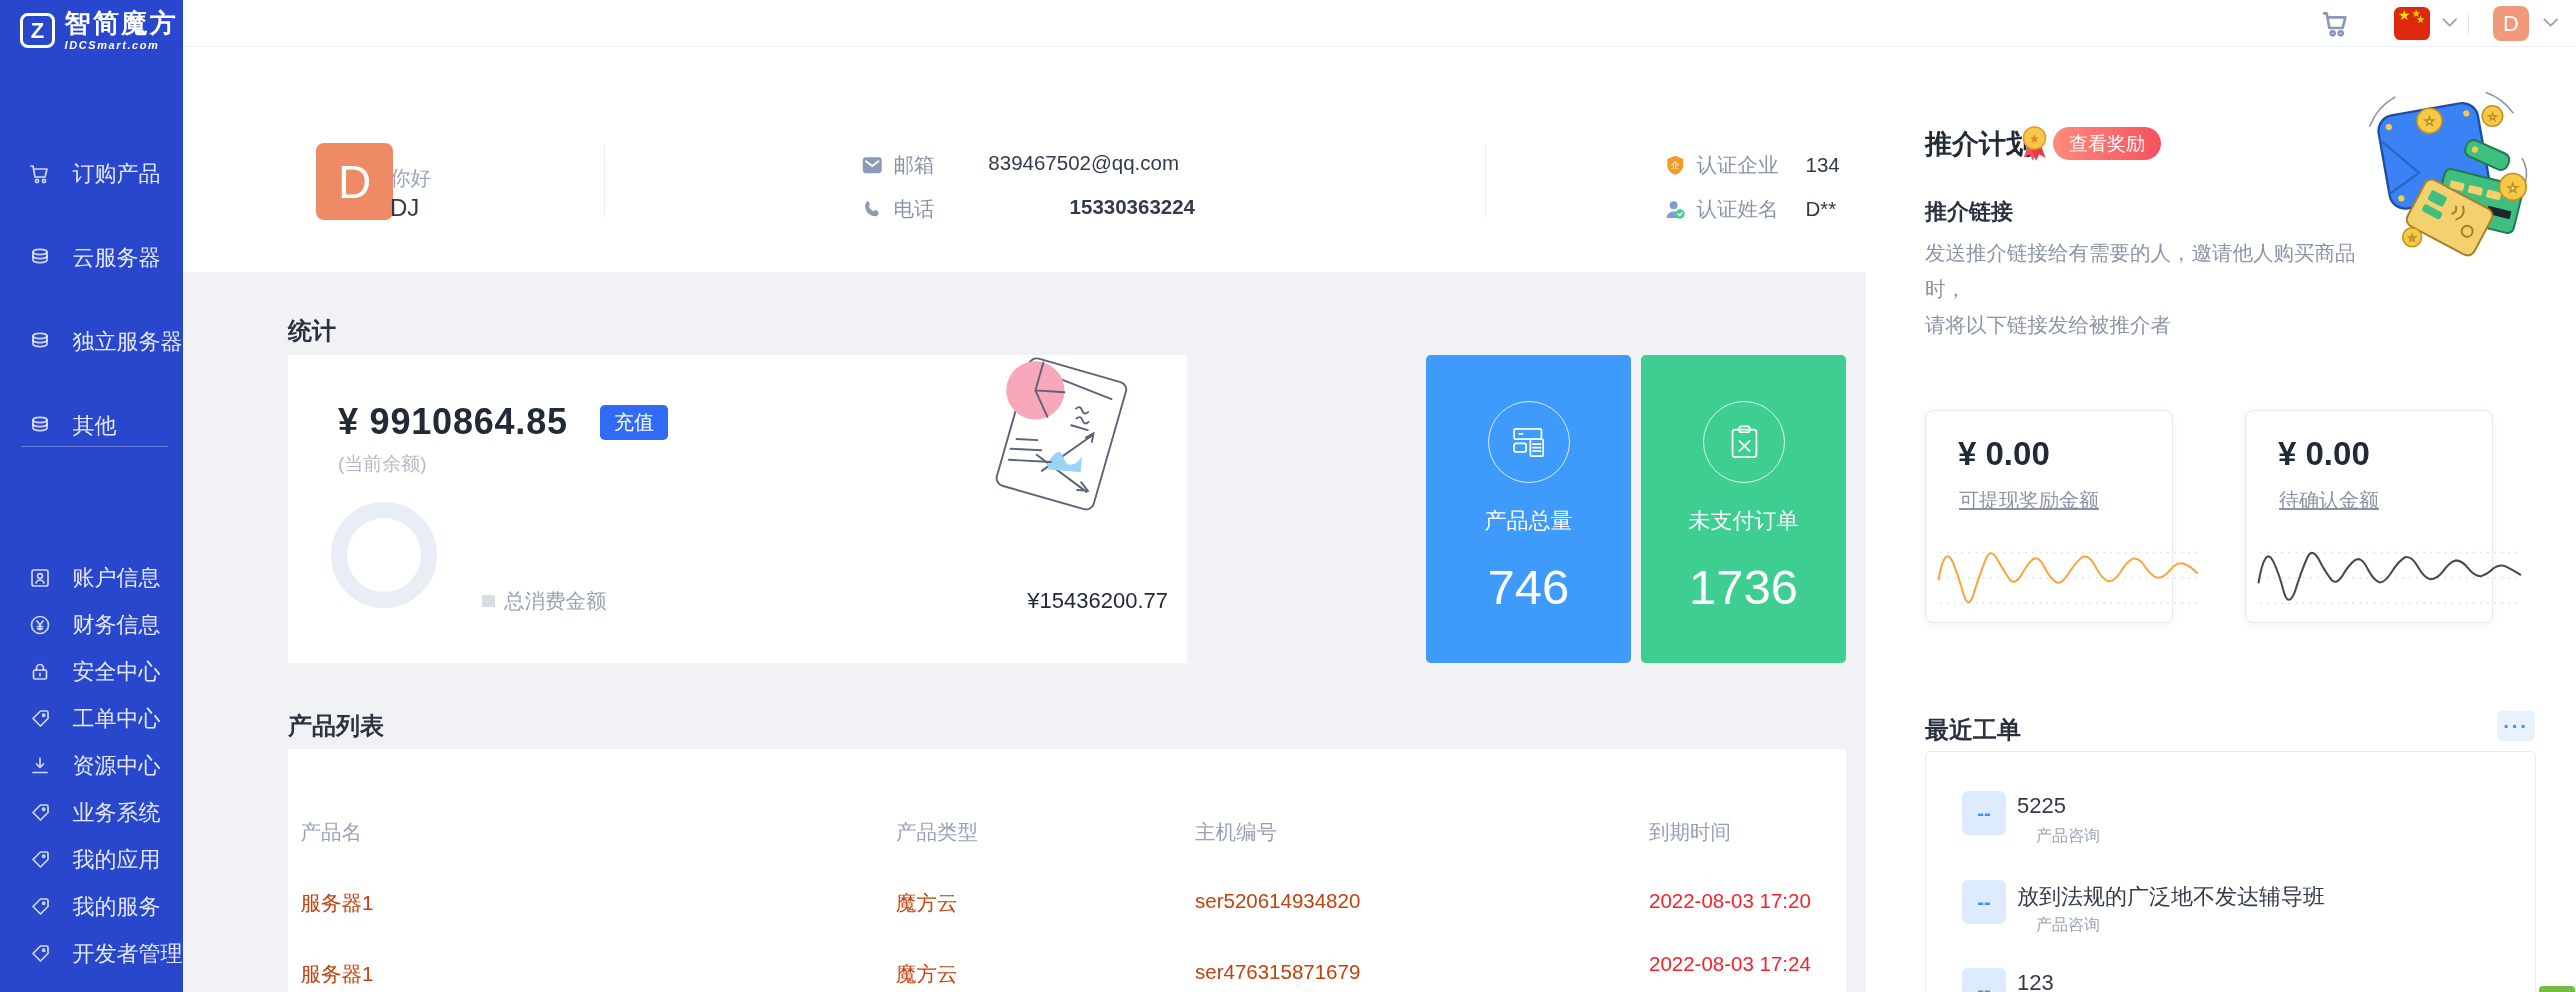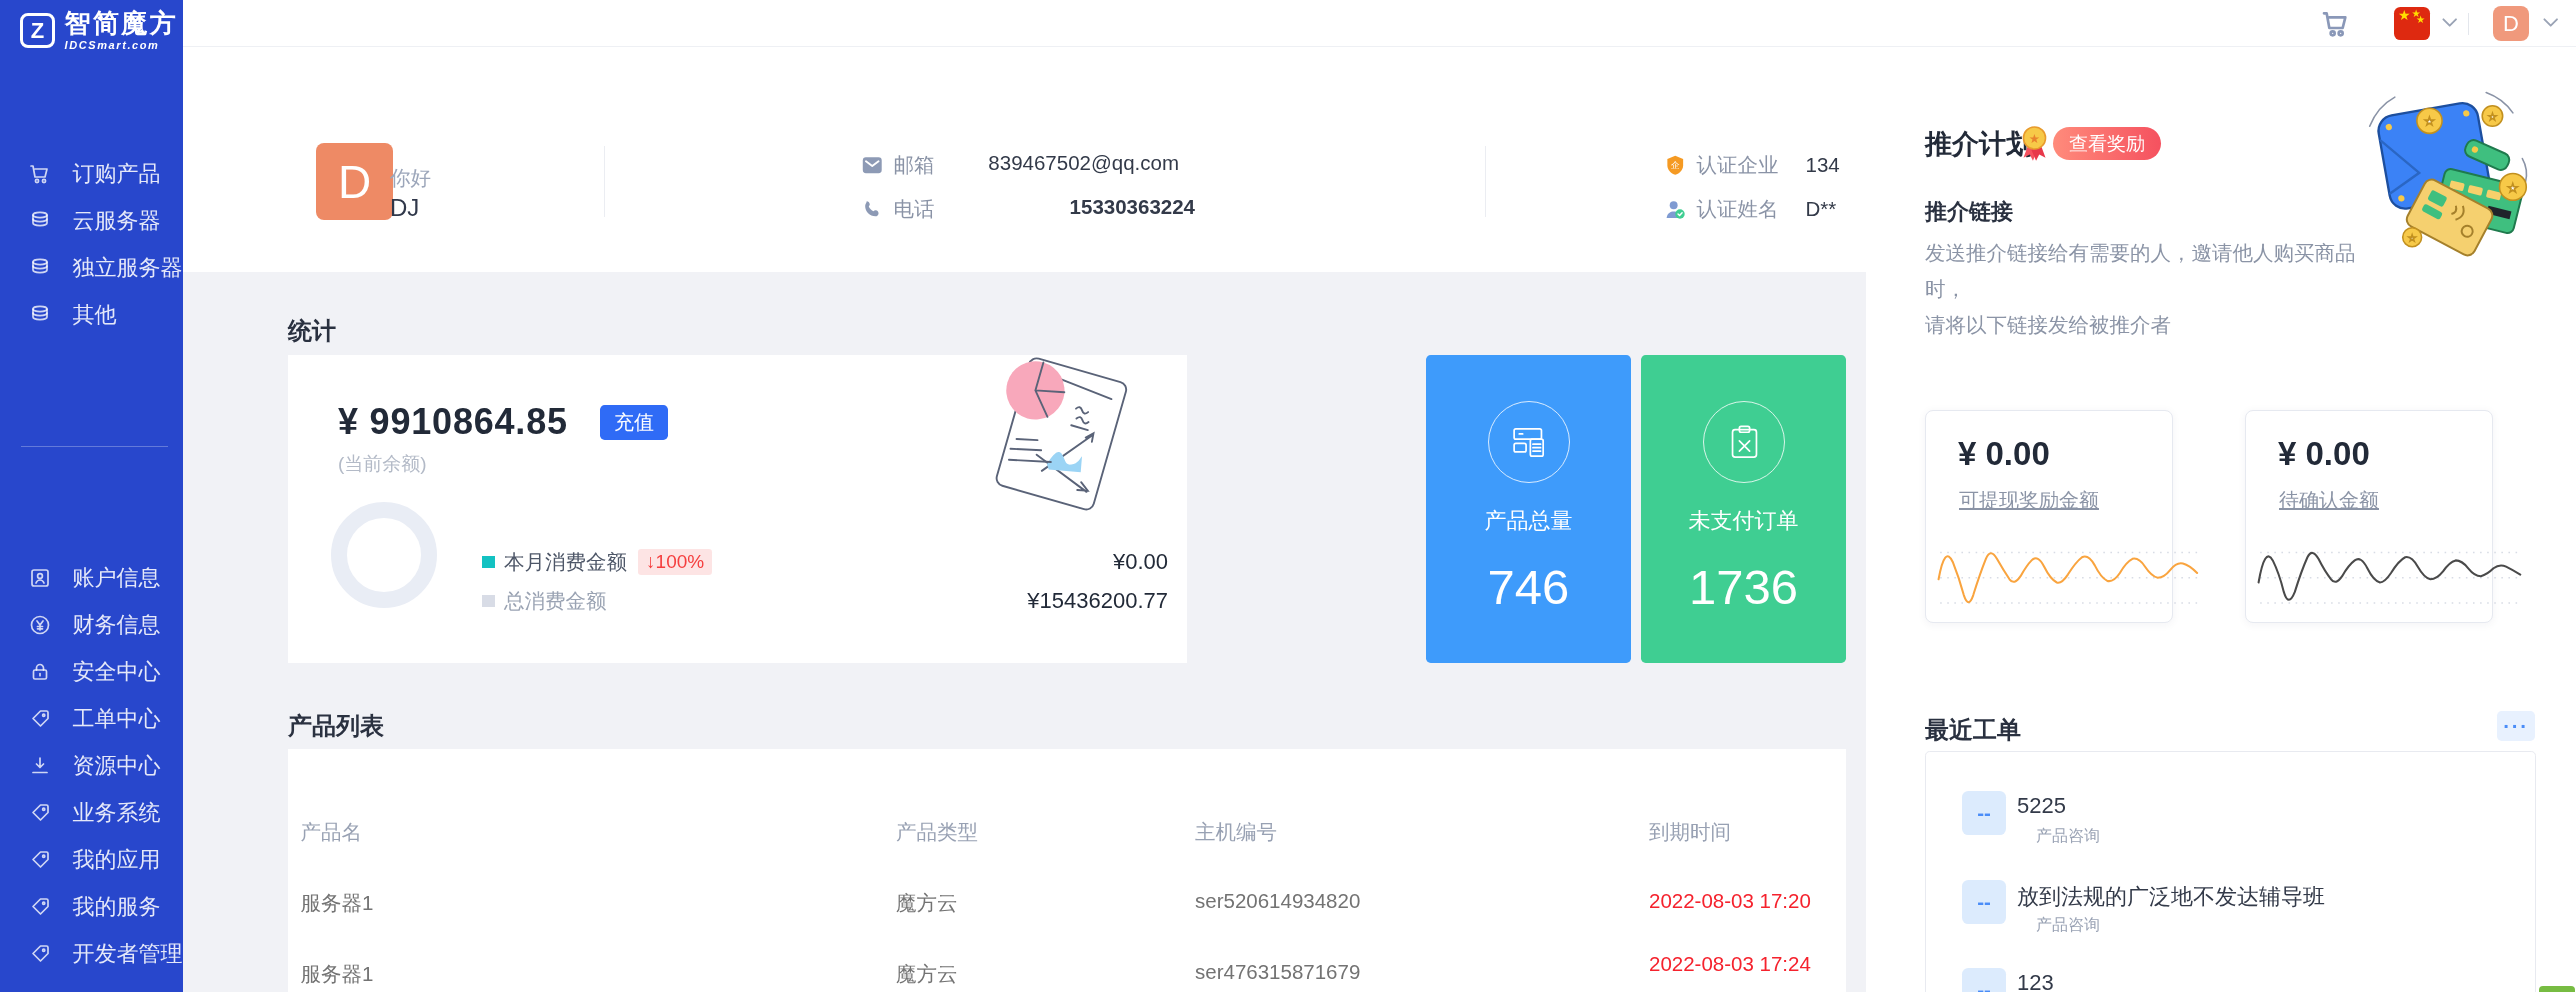--- a/index.html
+++ b/index.html
@@ -9,21 +9,21 @@
 
   
   .sidebar { position:absolute; left:0; top:0; width:183px; height:993px; background:#2847cc; z-index:5; }
   .logo { position:absolute; left:20px; top:10.3px; display:flex; align-items:center; gap:9.5px; }
   .logo-glyph { width:35px; height:35px; border:3.2px solid #fff; border-radius:8px; display:flex; align-items:center; justify-content:center;
     color:#fff; font-size:22px; font-weight:bold; }
   .logo-text { display:flex; flex-direction:column; }
   .logo-brand { color:#fff; font-size:26px; font-weight:bold; letter-spacing:2.4px; line-height:27px; }
   .logo-domain { color:#fff; font-size:11px; font-weight:bold; font-style:italic; letter-spacing:1.6px; margin-top:1.6px; }
   .menu-group { position:absolute; left:0; width:183px; display:flex; flex-direction:column; }
-  .menu-group.g1 { top:150px; }
+  .menu-group.g1 { top:150px;gap:37px; }
   .menu-group.g2 { top:554px; }
   .menu-item { height:47px; display:flex; align-items:center; padding-left:28px; gap:20.5px; cursor:pointer; }
   .menu-item svg { width:24px; height:24px; stroke:rgba(255,255,255,.78); fill:none; stroke-width:1.7; stroke-linecap:round; stroke-linejoin:round; flex:0 0 auto; }
   .menu-item span { color:rgba(255,255,255,.88); font-size:22px; white-space:nowrap; }
   .side-divider { position:absolute; left:21px; top:446px; width:147px; height:0.8px; background:rgba(255,255,255,.28); }
 
   
   .header { position:absolute; left:183px; top:0; width:2393px; height:47px; background:#fff; border-bottom:0.8px solid #eef0f4; z-index:4; }
   .hdr-cart { position:absolute; left:2137px; top:8px; width:32px; height:32px; cursor:pointer; }
   .hdr-cart svg { width:32px; height:32px; stroke:#8a98b8; fill:none; stroke-width:2; stroke-linecap:round; stroke-linejoin:round; }
@@ -76,21 +76,21 @@
   .metric-card.green  { left:1458px; background:#3fce92; }
   .metric-circle { position:absolute; left:62px; top:46px; width:82px; height:82px; border:1.6px solid rgba(255,255,255,.8); border-radius:50%;
     display:flex; align-items:center; justify-content:center; }
   .metric-circle svg { width:41px; height:41px; stroke:#fff; fill:none; stroke-width:2; stroke-linecap:round; stroke-linejoin:round; }
   .metric-label { position:absolute; left:0; top:151px; width:100%; text-align:center; font-size:22px; }
   .metric-value { position:absolute; left:0; top:204px; width:100%; text-align:center; font-size:49px; font-weight:500; }
 
   .products-card { position:absolute; left:105px; top:702px; width:1558px; height:284px; background:#fff; overflow:hidden; }
   .tbl-cell { position:absolute; font-size:20.5px; white-space:nowrap; }
   .th { color:#98a1b3; }
-  .td { color:#737373; }
+  .td { color:#c2410c; }
   .td.red { color:#f5222d; }
 
   
   .panel { position:absolute; left:1866px; top:47px; width:710px; height:945px; background:#fff; overflow:hidden; }
   .ref-title { position:absolute; left:59px; top:79px; font-size:27px; font-weight:bold; color:#222a38; }
   .medal { position:absolute; left:148px; top:76px; }
   .reward-badge { position:absolute; left:187px; top:80px; height:33px; padding:0 16px; border-radius:16.6px;
     background:linear-gradient(90deg,#ff8b7b,#f5515f); color:#fff; font-size:19px; display:flex; align-items:center; cursor:pointer; }
   .wallet-illus { position:absolute; left:480px; top:36px; }
   .ref-sub { position:absolute; left:59px; top:150px; font-size:22px; font-weight:bold; color:#2a3140; }
@@ -310,26 +310,20 @@
     </div>
 
     <div class="sec-title" style="left:105px; top:268px;">统计</div>
 
     <div class="stats-card">
       <div class="balance">¥ 9910864.85</div>
       <div class="recharge-btn">充值</div>
       <div class="balance-cap">(当前余额)</div>
       <div class="donut"></div>
 
-      <div class="legend-row" style="top:193px;">
-        <span class="legend-sq" style="background:#13c2c2;"></span>
-        <span class="legend-lab1">本月消费金额</span>
-        <span class="pct-badge">↓100%</span>
-        <span class="legend-val">¥0.00</span>
-      </div>
       <div class="legend-row" style="top:232px;">
         <span class="legend-sq" style="background:#d8dce6;"></span>
         <span class="legend-lab2">总消费金额</span>
         <span class="legend-val">¥15436200.77</span>
       </div>
 
       <svg class="stats-illus" width="181" height="166" viewBox="0 0 230 210">
         <g transform="rotate(16 115 100)" fill="none" stroke="#5a6378" stroke-width="2.4" stroke-linecap="round">
           <rect x="55" y="12" width="128" height="168" rx="10" fill="#fff"></rect>
           <path d="M72 40 Q74 28 86 28 L168 36"></path>

